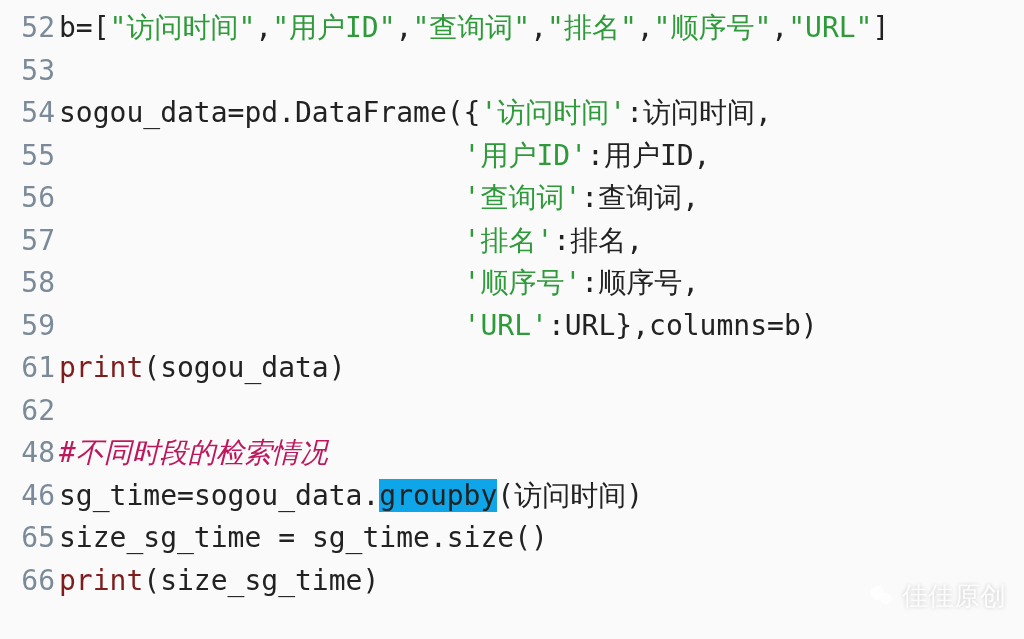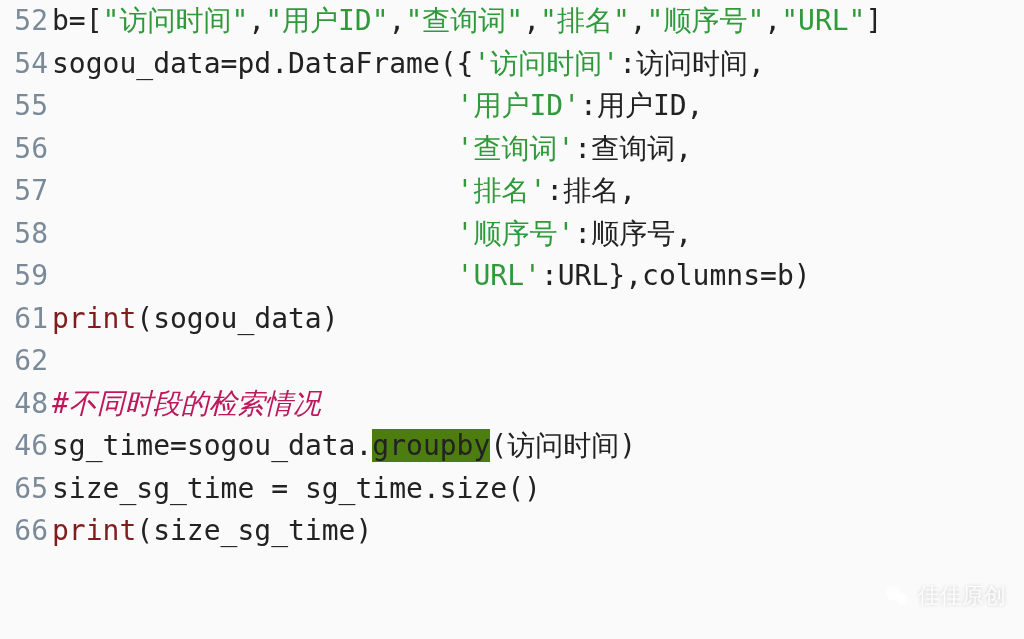--- a/index.html
+++ b/index.html
@@ -9,67 +9,68 @@
     height: 639px;
     overflow: hidden;
     background: #fafafa;
     font-family: "Consolas", "DejaVu Sans Mono", "Menlo", monospace;
     font-size: 28px;
     line-height: 42.5px;
     color: #222;
   }
   .editor {
     position: relative;
-    padding: 0;
+    padding: 7px;
   }
   .line {
     display: flex;
     white-space: pre;
   }
   .gutter {
     width: 48px;
     text-align: right;
     color: #7a8a99;
     padding-right: 4px;
     user-select: none;
     flex: 0 0 48px;
   }
   .code { flex: 1 1 auto; }
   .tok-str  { color: #2e9a3a; }
   .tok-ident{ color: #222; }
   .tok-punct{ color: #222; }
   .tok-print{ color: #7f1d1d; font-weight: 500; }
   .tok-comment { color: #be185d; font-style: italic; }
-  .hl { background: #4d7c0f; }
+  .hl { background: #0ea5e9; }
   .watermark {
     position: absolute;
     right: 18px;
     bottom: 22px;
     display: flex;
     align-items: center;
     gap: 8px;
     color: rgba(255,255,255,0.92);
     font-family: "PingFang SC","Microsoft YaHei",sans-serif;
-    font-size: 22px;
+    font-size: 26px;
     text-shadow: 0 0 4px rgba(0,0,0,.25);
     opacity: .85;
     pointer-events: none;
     text-align: center;
   }
   .watermark .ico {
     width: 26px; height: 26px;
     display:inline-flex;align-items:center;justify-content:center;
   }
   .watermark svg { width:26px; height:26px; }
 </style>
 </head>
 <body>
 
 <div class="editor" id="editor">
     <div class="line"><span class="gutter">52</span><span class="code"><span class="tok-ident">b</span><span class="tok-punct">=[</span><span class="tok-str">"访问时间"</span><span class="tok-punct">,</span><span class="tok-str">"用户ID"</span><span class="tok-punct">,</span><span class="tok-str">"查询词"</span><span class="tok-punct">,</span><span class="tok-str">"排名"</span><span class="tok-punct">,</span><span class="tok-str">"顺序号"</span><span class="tok-punct">,</span><span class="tok-str">"URL"</span><span class="tok-punct">]</span></span></div>
+    <div class="line"><span class="gutter">53</span><span class="code"></span></div>
     <div class="line"><span class="gutter">54</span><span class="code"><span class="tok-ident">sogou_data</span><span class="tok-punct">=</span><span class="tok-ident">pd</span><span class="tok-punct">.</span><span class="tok-ident">DataFrame</span><span class="tok-punct">({</span><span class="tok-str">'访问时间'</span><span class="tok-punct">:</span><span class="tok-ident">访问时间</span><span class="tok-punct">,</span></span></div>
     <div class="line"><span class="gutter">55</span><span class="code"><span>                        </span><span class="tok-str">'用户ID'</span><span class="tok-punct">:</span><span class="tok-ident">用户ID</span><span class="tok-punct">,</span></span></div>
     <div class="line"><span class="gutter">56</span><span class="code"><span>                        </span><span class="tok-str">'查询词'</span><span class="tok-punct">:</span><span class="tok-ident">查询词</span><span class="tok-punct">,</span></span></div>
     <div class="line"><span class="gutter">57</span><span class="code"><span>                        </span><span class="tok-str">'排名'</span><span class="tok-punct">:</span><span class="tok-ident">排名</span><span class="tok-punct">,</span></span></div>
     <div class="line"><span class="gutter">58</span><span class="code"><span>                        </span><span class="tok-str">'顺序号'</span><span class="tok-punct">:</span><span class="tok-ident">顺序号</span><span class="tok-punct">,</span></span></div>
     <div class="line"><span class="gutter">59</span><span class="code"><span>                        </span><span class="tok-str">'URL'</span><span class="tok-punct">:</span><span class="tok-ident">URL</span><span class="tok-punct">},</span><span class="tok-ident">columns</span><span class="tok-punct">=</span><span class="tok-ident">b</span><span class="tok-punct">)</span></span></div>
     <div class="line"><span class="gutter">61</span><span class="code"><span class="tok-print">print</span><span class="tok-punct">(</span><span class="tok-ident">sogou_data</span><span class="tok-punct">)</span></span></div>
     <div class="line"><span class="gutter">62</span><span class="code"></span></div>
     <div class="line"><span class="gutter">48</span><span class="code"><span class="tok-comment">#不同时段的检索情况</span></span></div>
     <div class="line"><span class="gutter">46</span><span class="code"><span class="tok-ident">sg_time</span><span class="tok-punct">=</span><span class="tok-ident">sogou_data</span><span class="tok-punct">.</span><span class="tok-ident hl">groupby</span><span class="tok-punct">(</span><span class="tok-ident">访问时间</span><span class="tok-punct">)</span></span></div>

